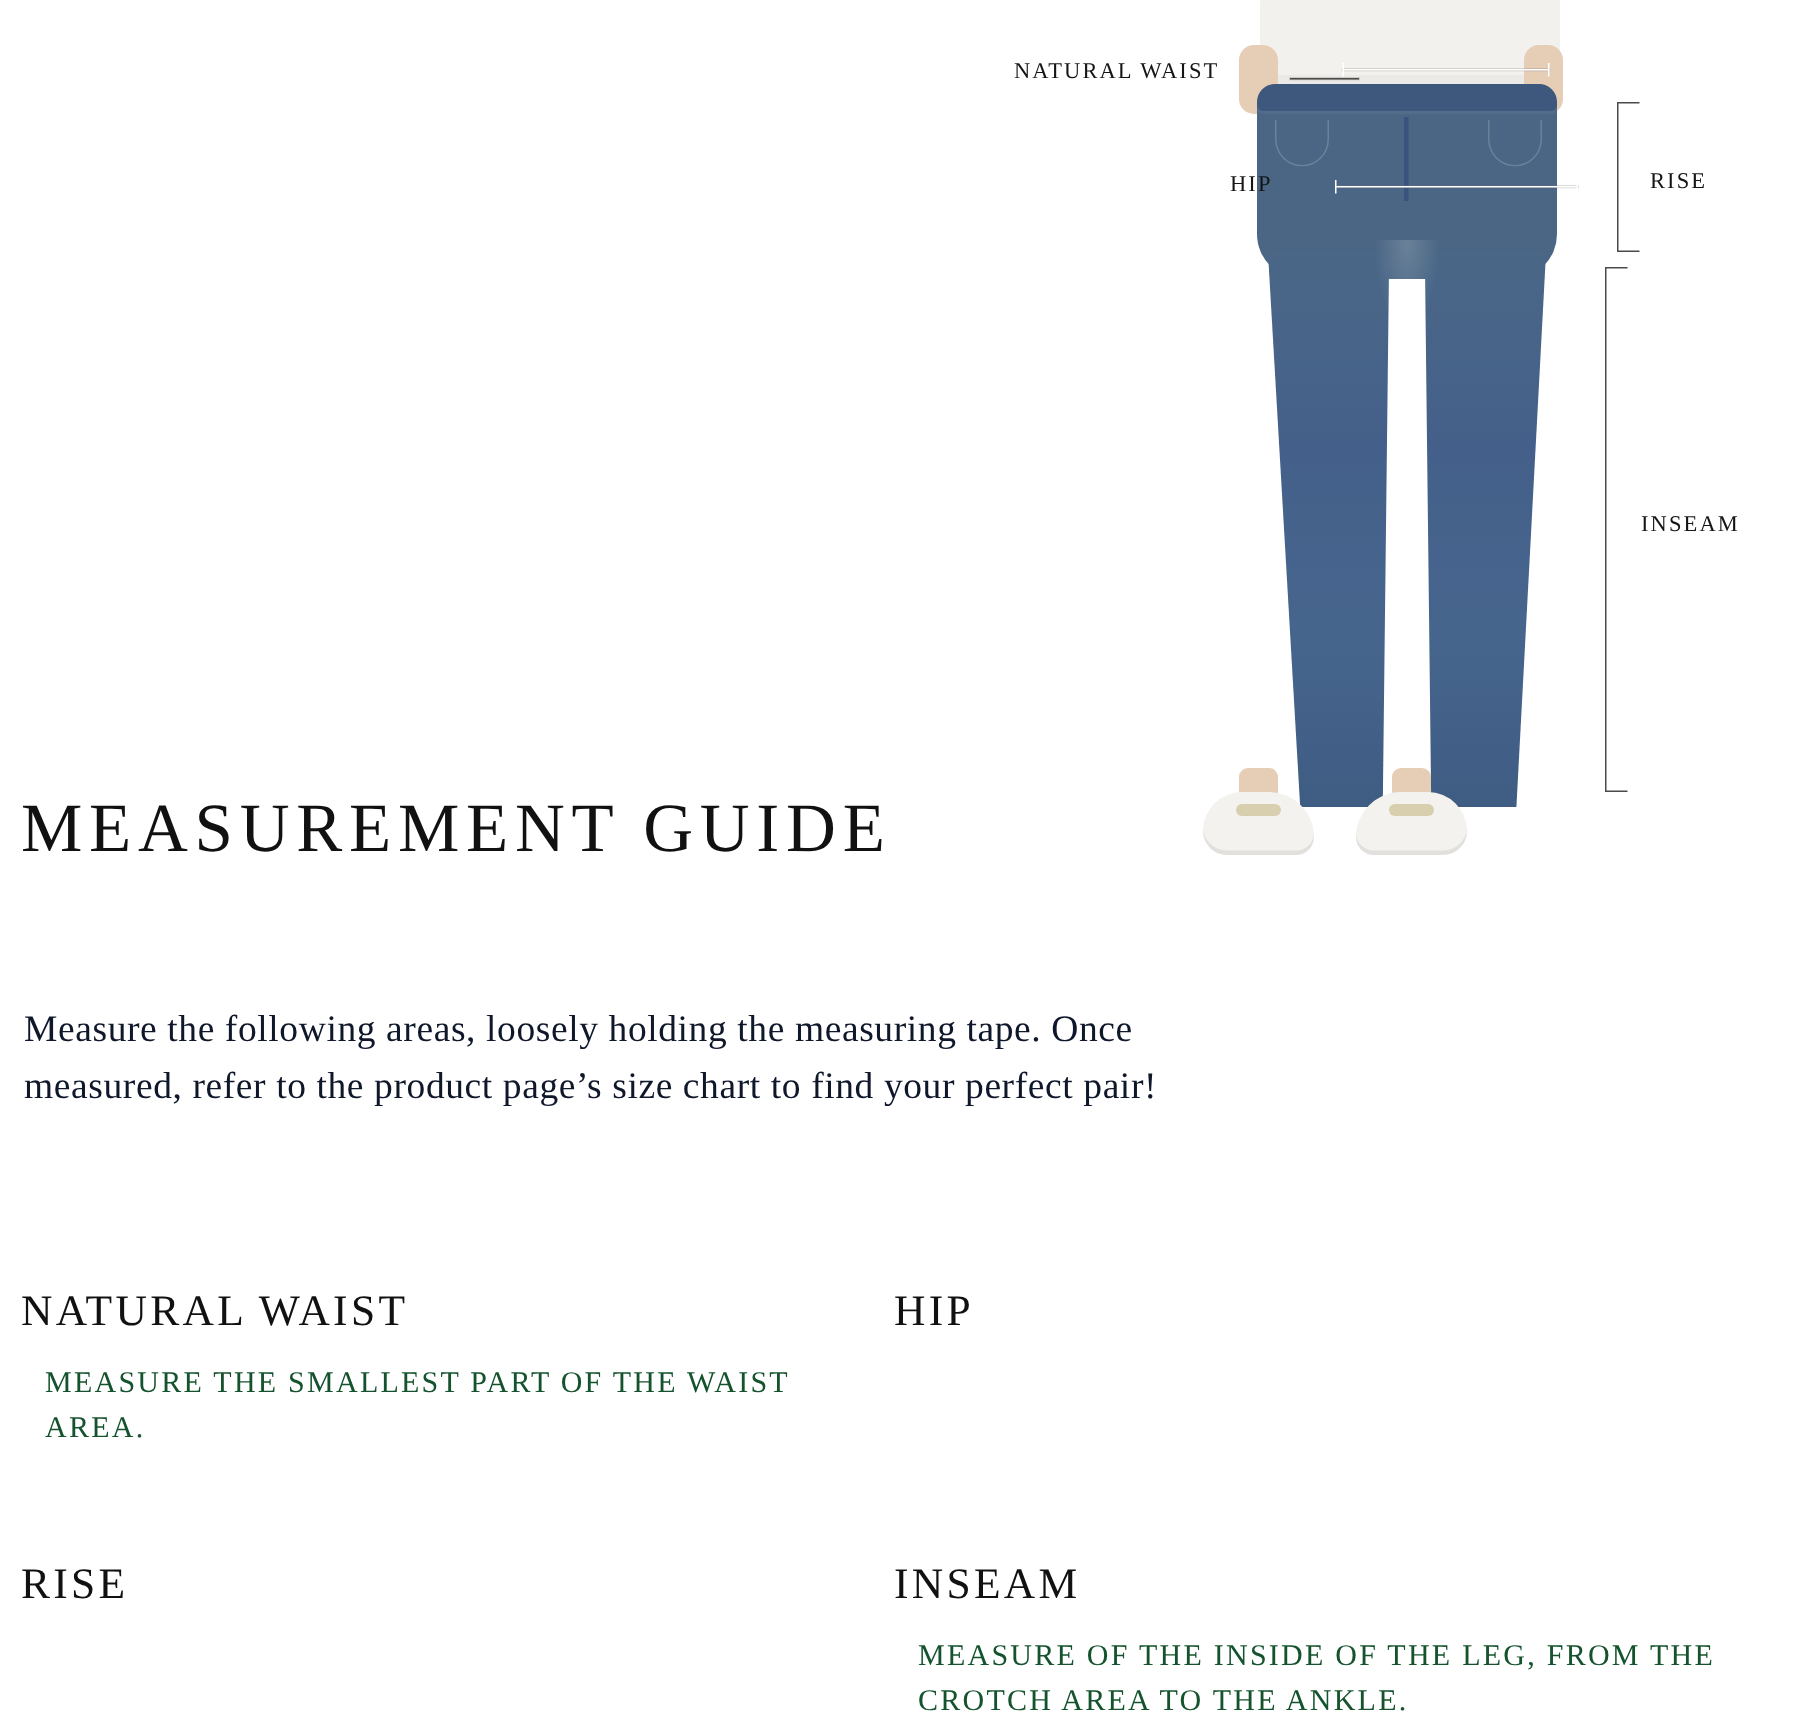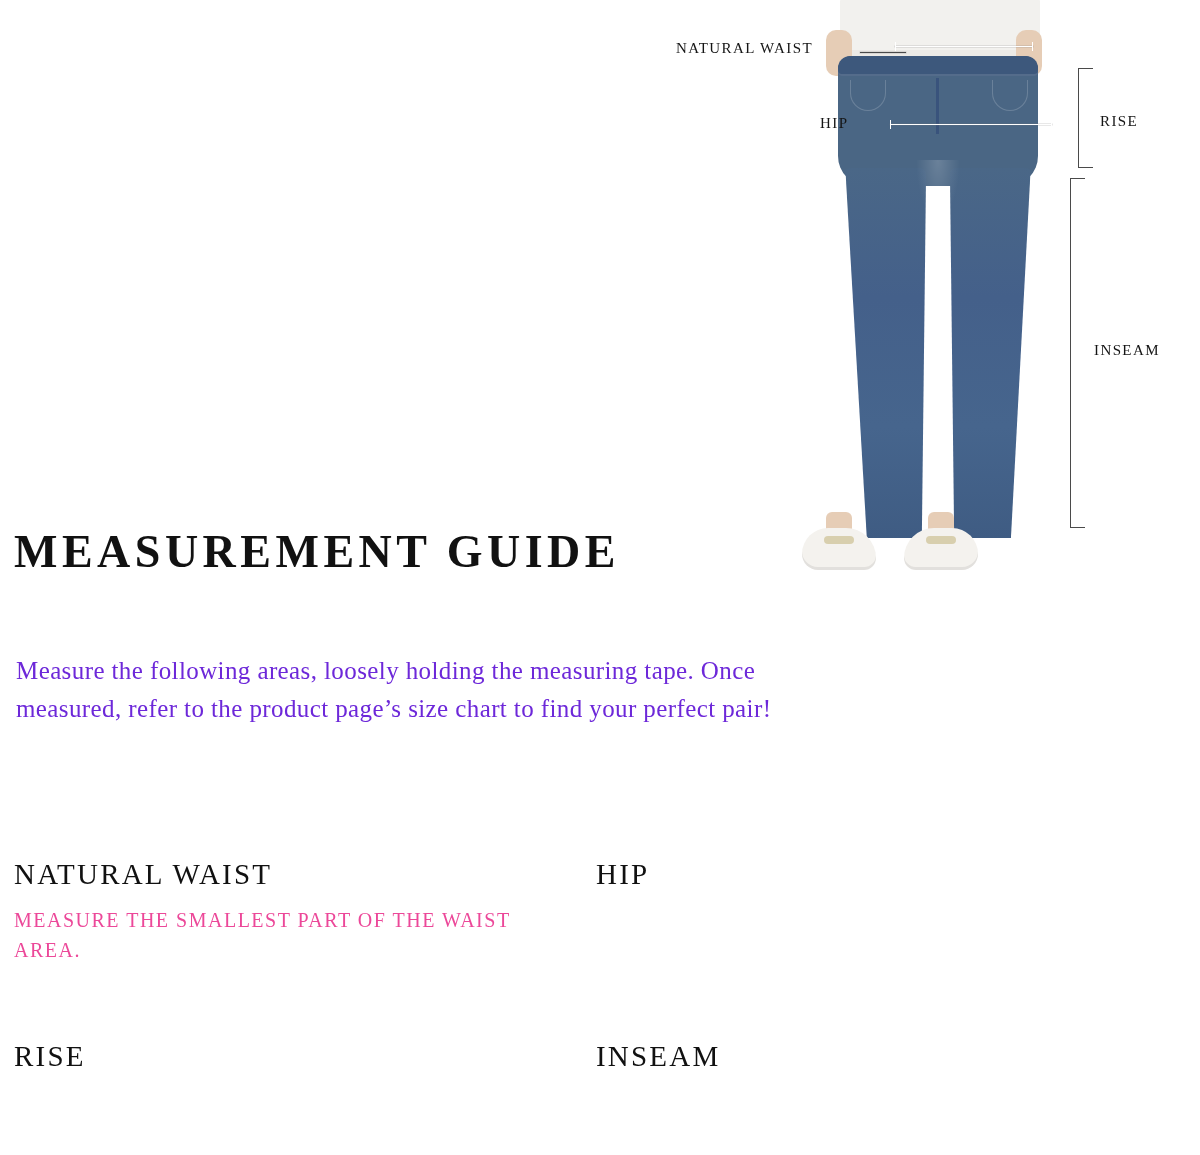--- a/index.html
+++ b/index.html
@@ -227,47 +227,47 @@
     pointer-events: none;
   }
   #content > * { pointer-events: auto; }
 
   .guide-title {
     position: absolute;
     left: 14px;
     top: 525px;
     font-size: 46px;
     letter-spacing: 4.5px;
-    font-weight: 700;
+    font-weight: 400;
     color: #111;
   }
   .intro {
     position: absolute;
     left: 16px;
-    top: 652px;
+    top: 668px;
     width: 800px;
     font-size: 25px;
     line-height: 38px;
     letter-spacing: 0.4px;
-    color: #6d28d9;
+    color: #0f172a;
   }
 
   .term-block { position: absolute; }
   .term-title {
     font-size: 29px;
     letter-spacing: 2.2px;
     color: #111;
     margin: 0 0 14px 0;
   }
   .term-desc {
     font-size: 20px;
     letter-spacing: 1.5px;
     line-height: 30px;
-    color: #ec4899;
-    margin: 0;
+    color: #14532d;
+    margin: 16px;
   }
 
   .col-left  { left: 14px; width: 540px; }
   .col-right { left: 596px; width: 590px; }
   .row-1 { top: 858px; }
   .row-2 { top: 1040px; }
 </style>
 </head>
 <body>
 
@@ -334,15 +334,16 @@
   <div class="term-block col-right row-1">
     <p class="term-title">HIP</p>
   </div>
 
   <div class="term-block col-left row-2">
     <p class="term-title">RISE</p>
   </div>
 
   <div class="term-block col-right row-2">
     <p class="term-title">INSEAM</p>
+    <p class="term-desc">MEASURE OF THE INSIDE OF THE LEG, FROM THE CROTCH AREA TO THE ANKLE.</p>
   </div>
 
 </div>
 
 </body></html>

